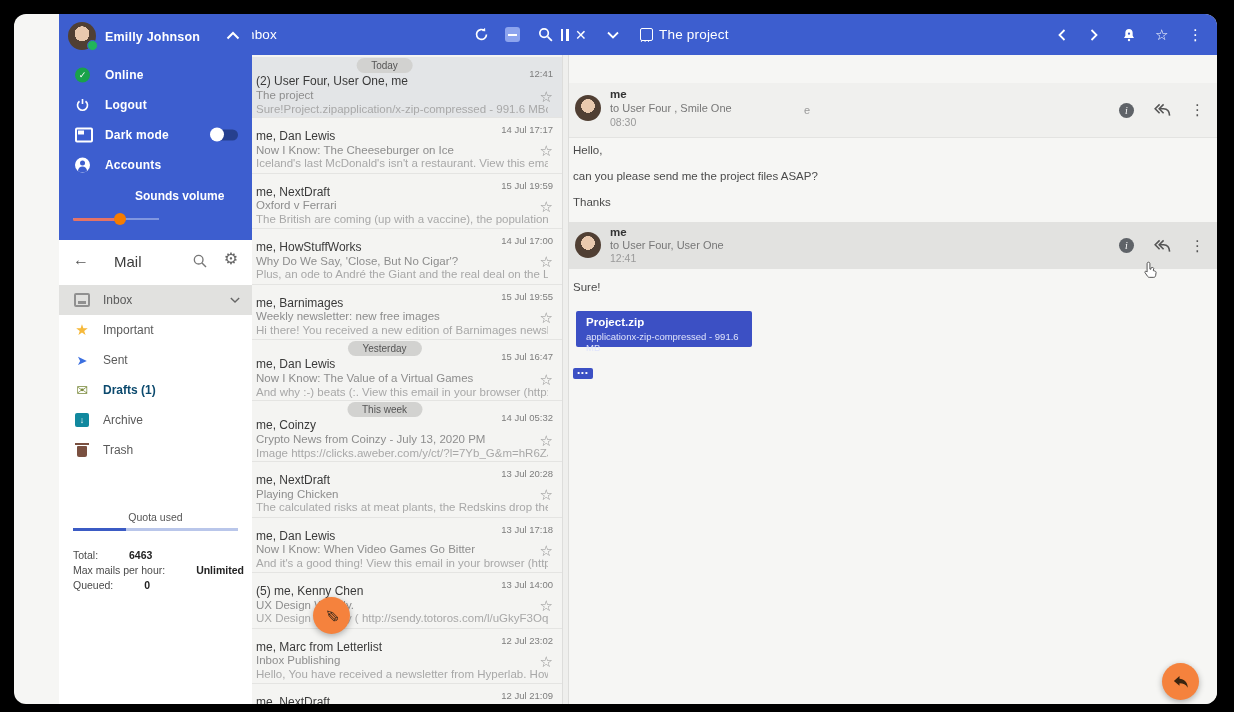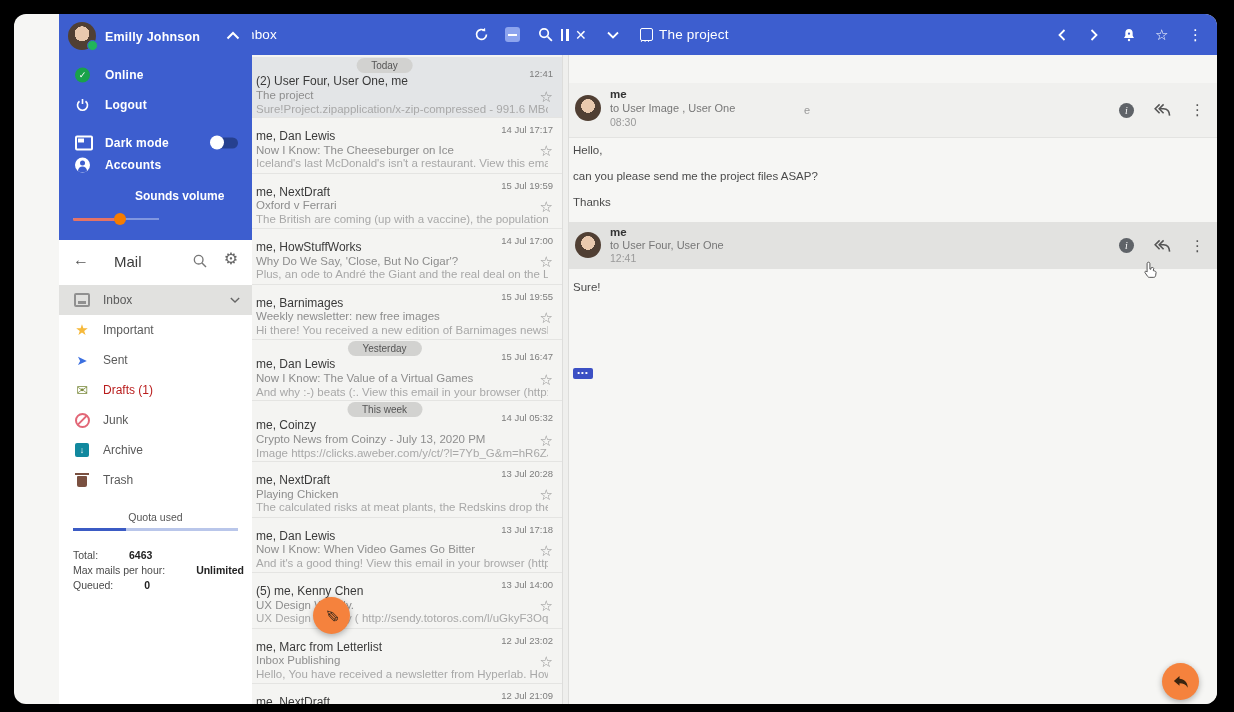--- a/index.html
+++ b/index.html
@@ -38,21 +38,21 @@
   .back-arrow{position:absolute;left:14px;top:11px;font-size:16px;color:#555;}
   .mail-title{position:absolute;left:55px;top:13px;font-size:15px;color:#3c3c3c;}
   .mail-search{position:absolute;right:44px;top:13px;width:16px;height:16px;}
   .mail-gear{position:absolute;right:14px;top:9px;font-size:16px;color:#666;}
   .folders{position:absolute;left:0;top:271px;width:100%;}
   .folder{position:relative;height:30px;}
   .folder.selected{background:#e1e1df;}
   .folder .ficon{position:absolute;left:15px;top:50%;transform:translateY(-50%);width:16px;height:16px;
     display:flex;align-items:center;justify-content:center;}
   .folder .flabel{position:absolute;left:44px;top:50%;transform:translateY(-50%);font-size:12px;color:#5a5a5a;}
-  .folder.bold .flabel{font-weight:normal;color:#b91c1c;}
+  .folder.bold .flabel{font-weight:bold;color:#0c4a6e;}
   .folder .fchev{position:absolute;right:12px;top:50%;transform:translateY(-50%);width:10px;height:7px;}
   .fi-inbox{width:12px;height:10px;border:2px solid #909090;border-radius:2px;position:relative;}
   .fi-inbox::after{content:"";position:absolute;left:2px;bottom:1px;width:8px;height:3px;background:#909090;}
   .fi-star{color:#f6b93b;font-size:15px;}
   .fi-sent{color:#3b6fe0;font-size:13px;}
   .fi-drafts{color:#7b8b3d;font-size:14px;}
   .fi-junk{width:11px;height:11px;border:2px solid #e26777;border-radius:50%;position:relative;}
   .fi-junk::after{content:"";position:absolute;left:-1px;top:4.5px;width:13px;height:2px;background:#e26777;transform:rotate(-45deg);}
   .fi-trash{width:10px;height:11px;background:#7a5040;border-radius:1px 1px 2px 2px;position:relative;margin-top:3px;}
   .fi-trash::before{content:"";position:absolute;left:-2px;top:-3px;width:14px;height:2px;background:#7a5040;}
@@ -321,21 +321,21 @@
   <div class="fab fab-compose" style="position:absolute;">
     <span>✎</span>
   </div>
 
   <div class="col-divider"></div>
 
   <div class="read-col">
     <div class="msg-header mh1">
       <div class="mavatar photo-woman"></div>
       <div class="msg-from">me</div>
-      <div class="msg-to">to User Image , User One</div>
+      <div class="msg-to">to User Four , Smile One</div>
       <div class="overlap-e">e</div>
       <div class="msg-time">08:30</div>
       <div class="mh-icons">
         <span class="info-ic">i</span>
         <svg width="20" height="16" viewBox="0 0 24 20">
             <path d="M9 3 L3.5 8.5 L9 14 M14 3 L8.5 8.5 L14 14" fill="none" stroke="#555" stroke-width="2"></path>
             <path d="M9 8.5 H14 Q21 8.5 21.5 17" fill="none" stroke="#555" stroke-width="2"></path>
           </svg>
         <span class="kebab-dark">⋮</span>
       </div>
@@ -353,20 +353,24 @@
         <span class="info-ic">i</span>
         <svg width="20" height="16" viewBox="0 0 24 20">
             <path d="M9 3 L3.5 8.5 L9 14 M14 3 L8.5 8.5 L14 14" fill="none" stroke="#555" stroke-width="2"></path>
             <path d="M9 8.5 H14 Q21 8.5 21.5 17" fill="none" stroke="#555" stroke-width="2"></path>
           </svg>
         <span class="kebab-dark">⋮</span>
       </div>
     </div>
     <div class="msg-body-line" style="top:200px">Sure!</div>
 
+    <div class="attachment">
+      <div class="aname">Project.zip</div>
+      <div class="ameta">applicationx-zip-compressed - 991.6 MB</div>
+    </div>
     <div class="more-btn">•••</div>
 
     <div class="fab fab-reply">
       <svg width="18" height="16" viewBox="0 0 24 20">
           <path d="M10 2 L2.5 8.5 L10 15 V11.5 C15 11.5 18.5 13 21 17.5 C21 10.5 16 5.8 10 5.8 Z" fill="#3a2410"></path>
         </svg>
     </div>
 
     <svg class="cursor" viewBox="0 0 16 18">
       <path d="M5.5 1.2c.9 0 1.4.6 1.4 1.5v5.4l.9.15.3-1.3c.2-.9 2.8-.5 2.6.6l-.4 2.1.9.2c1.1.25 2 .8 1.9 1.6l-.5 3.3c-.15.9-.9 1.6-1.85 1.6H6.3c-.65 0-1.3-.3-1.65-.9L2 11.6c-.55-.9.65-1.85 1.4-1.2l.7.6V2.7c0-.9.5-1.5 1.4-1.5z" fill="#fff" stroke="#444" stroke-width=".9"></path>
@@ -387,21 +391,21 @@
         <span class="mi ic-online">✓</span>
         <span class="ml">Online</span>
       </div>
       <div class="menu-row" style="top:78px">
         <svg class="mi" width="15" height="15" viewBox="0 0 24 24">
             <path d="M12 2.5v8" stroke="#fff" stroke-width="2.6" fill="none"></path>
             <path d="M7.2 6a8 8 0 1 0 9.6 0" stroke="#fff" stroke-width="2.6" fill="none"></path>
           </svg>
         <span class="ml">Logout</span>
       </div>
-      <div class="menu-row" style="top:116px">
+      <div class="menu-row" style="top:108px">
         <span class="mi ic-darkmode"></span>
         <span class="ml">Dark mode</span>
         <span class="toggle">
             <span class="knob"></span>
           </span>
       </div>
       <div class="menu-row" style="top:138px">
         <span class="mi ic-accounts"></span>
         <span class="ml">Accounts</span>
       </div>
@@ -446,26 +450,20 @@
           <span class="flabel">Sent</span>
         </div>
         <div class="folder bold">
           <span class="ficon">
             <span class="fi-drafts">✉</span>
           </span>
           <span class="flabel">Drafts (1)</span>
         </div>
         <div class="folder">
           <span class="ficon">
-            <span class="fi-junk"></span>
-          </span>
-          <span class="flabel">Junk</span>
-        </div>
-        <div class="folder">
-          <span class="ficon">
             <span class="fi-archive">↓</span>
           </span>
           <span class="flabel">Archive</span>
         </div>
         <div class="folder">
           <span class="ficon">
             <span class="fi-trash"></span>
           </span>
           <span class="flabel">Trash</span>
         </div>

